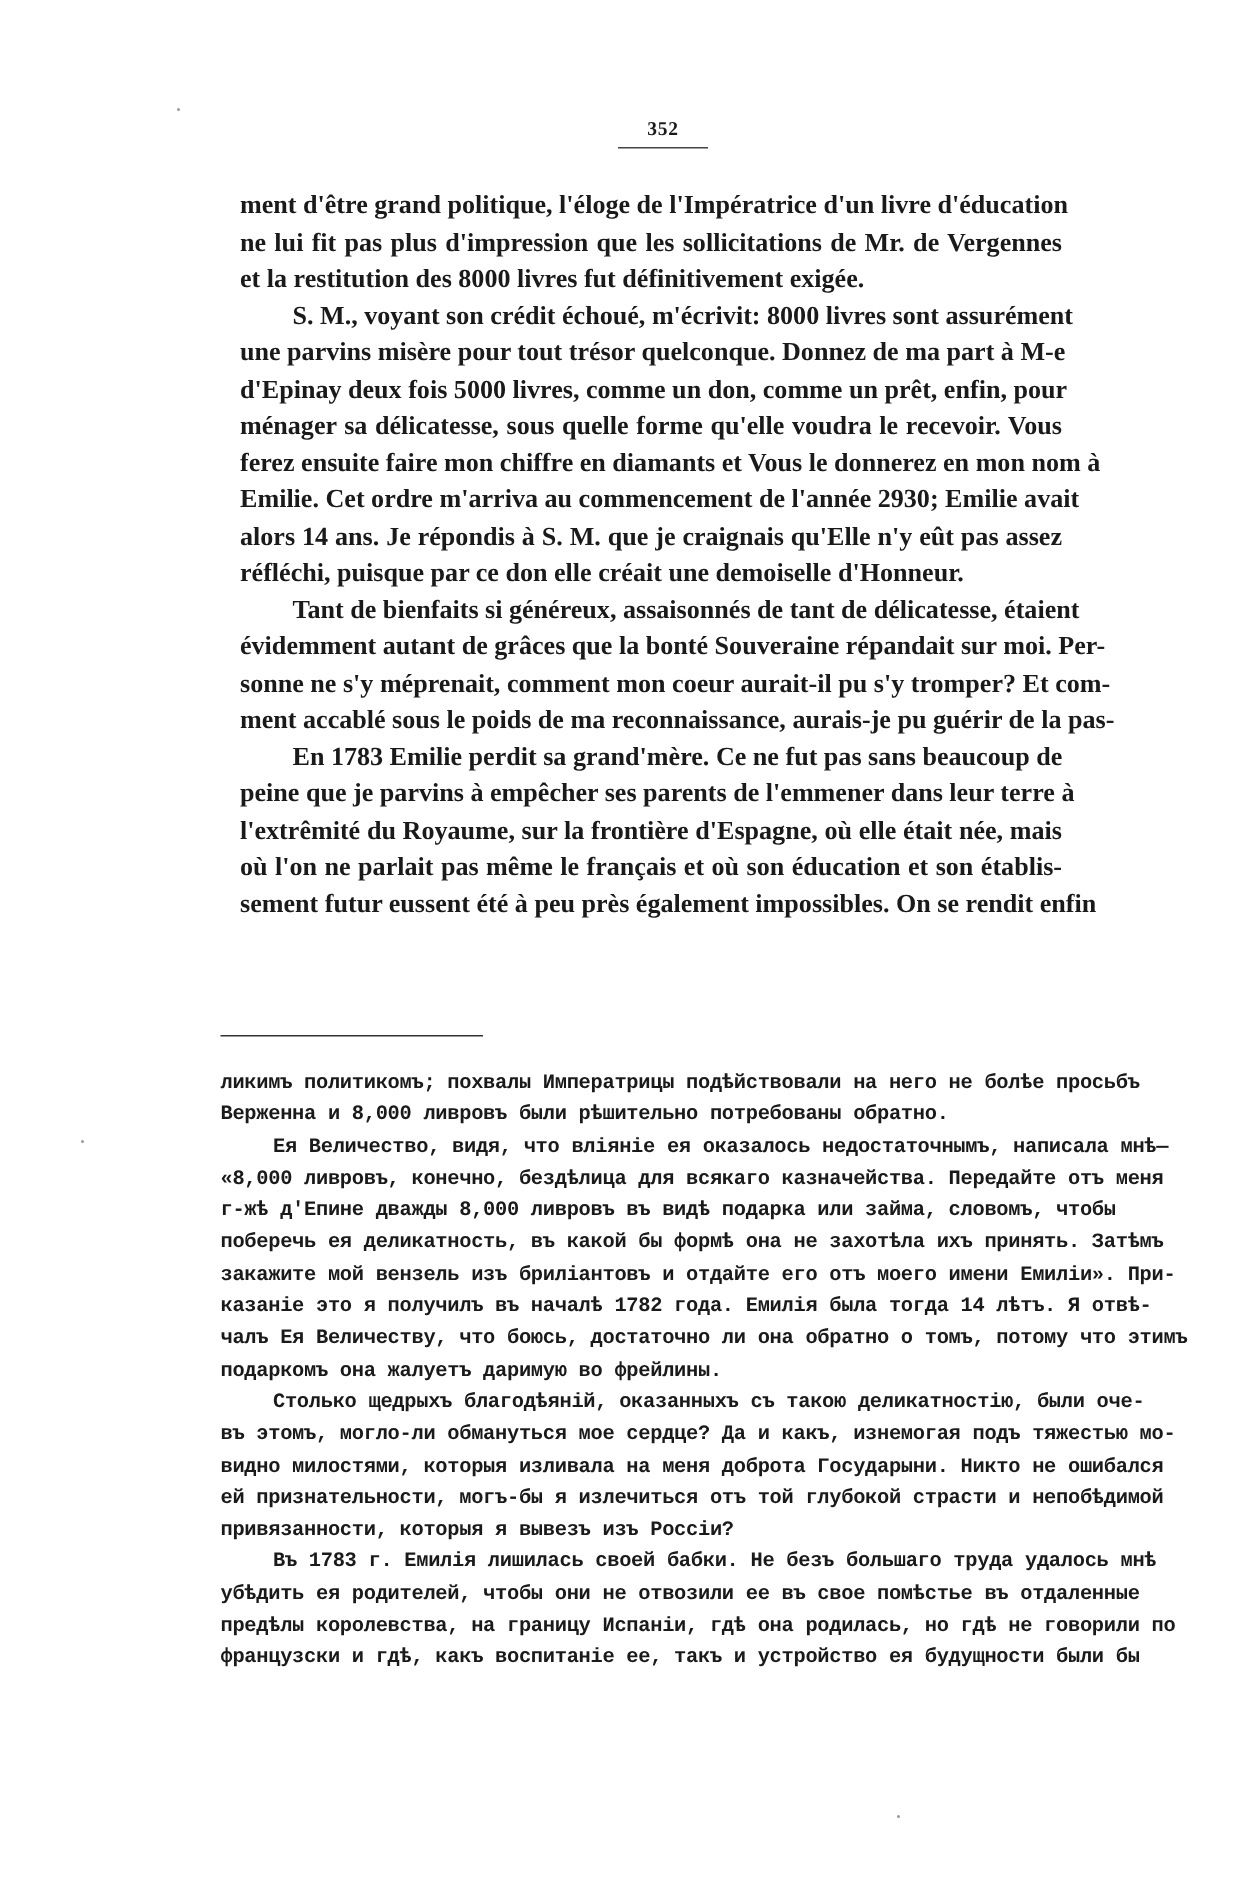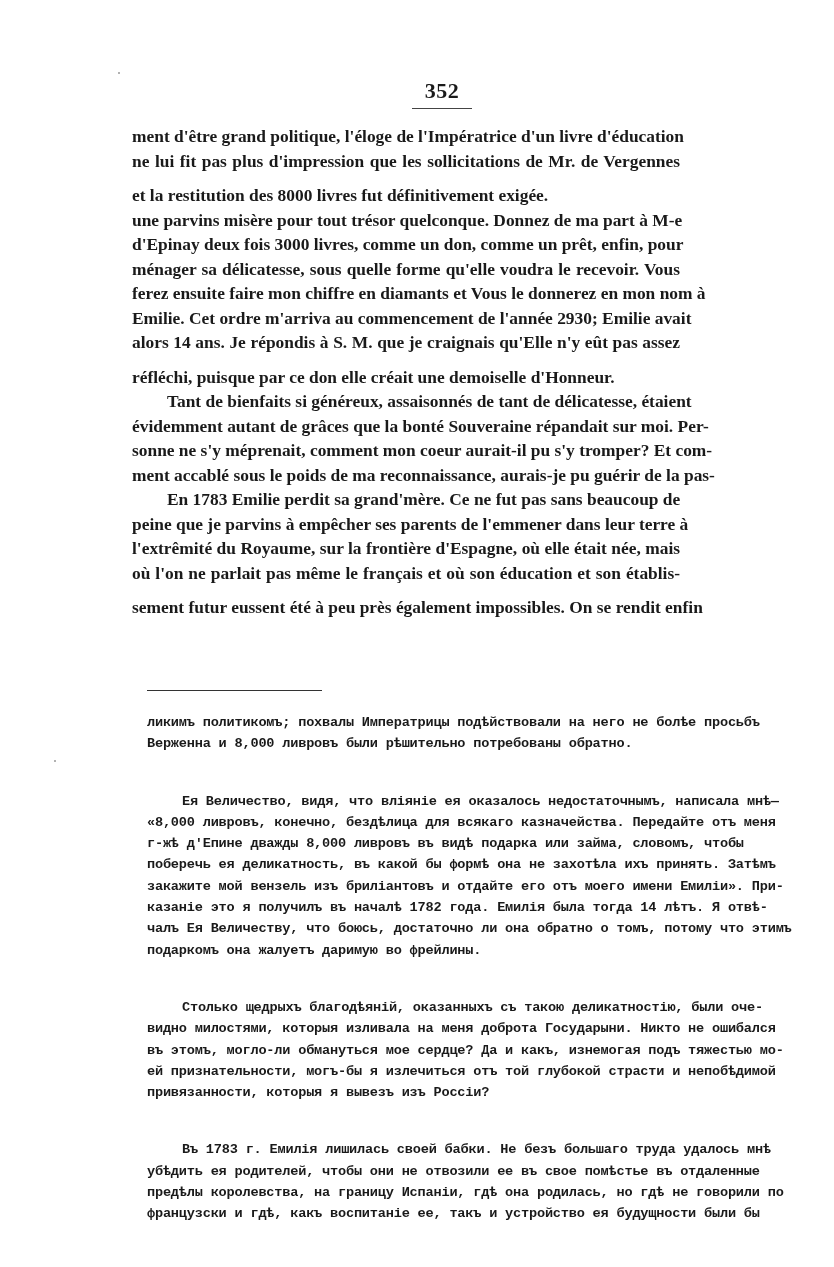--- a/index.html
+++ b/index.html
@@ -1,52 +1,53 @@
 <!DOCTYPE html>
 <html><head>
 <meta charset="utf-8">
 <style>
   html, body { margin: 0; padding: 0; background: #ffffff; }
   body { width: 834px; height: 1267px; position: relative; overflow: hidden;
          font-family: "DejaVu Serif", "Liberation Serif", serif; color: #1a1a1a; }
   .page-num-wrap { position: absolute; top: 78px; left: 412px; width: 60px; text-align: center; }
-  .page-num { font-family: "Liberation Serif", serif; font-weight: bold; font-size: 22px; letter-spacing: 0.5px; }
+  .page-num { font-family: "Liberation Serif", serif; font-weight: bold; font-size: 13px; letter-spacing: 0.5px; }
   .page-rule { height: 1px; background: #444; margin-top: 4px; }
-  .body-text { position: absolute; left: 132px; top: 124px; width: 548px;
+  .body-text { position: absolute; left: 160px; top: 124px; width: 548px;
                font-family: "Liberation Serif", serif; font-weight: bold; font-size: 17.4px; line-height: 24.5px;
                text-align: justify; }
   .body-text .line { display: block; white-space: nowrap; text-align-last: justify; }
-  .body-text .line.last { text-align-last: left; margin-top: 10px; }
+  .body-text .line.last { text-align-last: left; }
   .body-text .line.indent { padding-left: 35px; }
   .fn-rule { position: absolute; left: 147px; top: 690px; width: 175px; height: 1px; background: #333; }
   .footnote { position: absolute; left: 147px; top: 712px; width: 548px;
               font-family: Liberation Mono, monospace; font-weight: bold; font-size: 13.6px; line-height: 21.3px;
               letter-spacing: -0.2px; }
   .footnote .line { display: block; white-space: nowrap; text-align: justify; text-align-last: justify; }
   .footnote .line.last { text-align-last: left; }
-  .footnote .line.indent { padding-left: 35px; margin-top: 36px; }
+  .footnote .line.indent { padding-left: 35px; }
   .mark { position: absolute; width: 2px; height: 2px; background: #999; border-radius: 1px; }
 </style>
 </head>
 <body>
 
 <div class="page-num-wrap">
   <div class="page-num">352</div>
   <div class="page-rule"></div>
 </div>
 
 <div class="body-text" id="body-text">
     <div>
       <span class="line">ment d'être grand politique, l'éloge de l'Impératrice d'un livre d'éducation</span>
       <span class="line">ne lui fit pas plus d'impression que les sollicitations de Mr. de Vergennes</span>
       <span class="line last">et la restitution des 8000 livres fut définitivement exigée.</span>
     </div>
     <div>
+      <span class="line indent">S. M., voyant son crédit échoué, m'écrivit: 8000 livres sont assurément</span>
       <span class="line">une parvins misère pour tout trésor quelconque. Donnez de ma part à M-e</span>
-      <span class="line">d'Epinay deux fois 3000 livres, comme un don, comme un prêt, enfin, pour</span>
+      <span class="line">d'Epinay deux fois 5000 livres, comme un don, comme un prêt, enfin, pour</span>
       <span class="line">ménager sa délicatesse, sous quelle forme qu'elle voudra le recevoir. Vous</span>
       <span class="line">ferez ensuite faire mon chiffre en diamants et Vous le donnerez en mon nom à</span>
       <span class="line">Emilie. Cet ordre m'arriva au commencement de l'année 2930; Emilie avait</span>
       <span class="line">alors 14 ans. Je répondis à S. M. que je craignais qu'Elle n'y eût pas assez</span>
       <span class="line last">réfléchi, puisque par ce don elle créait une demoiselle d'Honneur.</span>
     </div>
     <div>
       <span class="line indent">Tant de bienfaits si généreux, assaisonnés de tant de délicatesse, étaient</span>
       <span class="line">évidemment autant de grâces que la bonté Souveraine répandait sur moi. Per-</span>
       <span class="line">sonne ne s'y méprenait, comment mon coeur aurait-il pu s'y tromper? Et com-</span>
@@ -73,22 +74,22 @@
       <span class="line">«8,000 ливровъ, конечно, бездѣлица для всякаго казначейства. Передайте отъ меня</span>
       <span class="line">г-жѣ д'Епине дважды 8,000 ливровъ въ видѣ подарка или займа, словомъ, чтобы</span>
       <span class="line">поберечь ея деликатность, въ какой бы формѣ она не захотѣла ихъ принять. Затѣмъ</span>
       <span class="line">закажите мой вензель изъ бриліантовъ и отдайте его отъ моего имени Емиліи». При-</span>
       <span class="line">казаніе это я получилъ въ началѣ 1782 года. Емилія была тогда 14 лѣтъ. Я отвѣ-</span>
       <span class="line">чалъ Ея Величеству, что боюсь, достаточно ли она обратно о томъ, потому что этимъ</span>
       <span class="line last">подаркомъ она жалуетъ даримую во фрейлины.</span>
     </div>
     <div>
       <span class="line indent">Столько щедрыхъ благодѣяній, оказанныхъ съ такою деликатностію, были оче-</span>
+      <span class="line">въ этомъ, могло-ли обмануться мое сердце? Да и какъ, изнемогая подъ тяжестью мо-</span>
       <span class="line">видно милостями, которыя изливала на меня доброта Государыни. Никто не ошибался</span>
-      <span class="line">въ этомъ, могло-ли обмануться мое сердце? Да и какъ, изнемогая подъ тяжестью мо-</span>
       <span class="line">ей признательности, могъ-бы я излечиться отъ той глубокой страсти и непобѣдимой</span>
       <span class="line last">привязанности, которыя я вывезъ изъ Россіи?</span>
     </div>
     <div>
       <span class="line indent">Въ 1783 г. Емилія лишилась своей бабки. Не безъ большаго труда удалось мнѣ</span>
       <span class="line">убѣдить ея родителей, чтобы они не отвозили ее въ свое помѣстье въ отдаленные</span>
       <span class="line">предѣлы королевства, на границу Испаніи, гдѣ она родилась, но гдѣ не говорили по</span>
       <span class="line last">французски и гдѣ, какъ воспитаніе ее, такъ и устройство ея будущности были бы</span>
     </div>
   </div>

